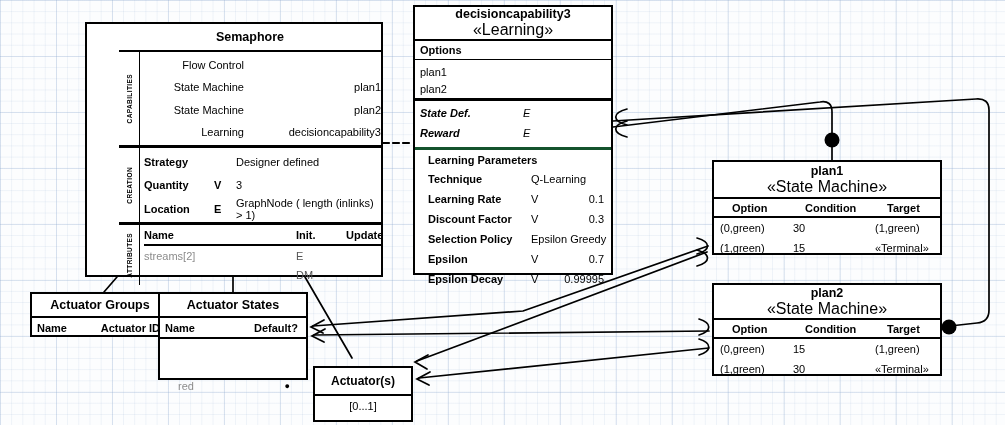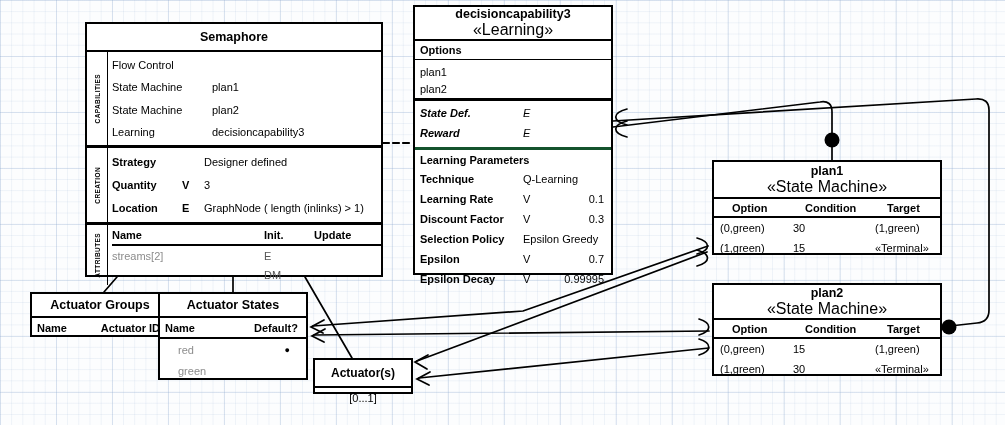--- a/index.html
+++ b/index.html
@@ -11,21 +11,21 @@
       linear-gradient(to right, rgba(150,175,210,.28) 1px, transparent 1px),
       linear-gradient(to bottom, rgba(150,175,210,.28) 1px, transparent 1px),
       linear-gradient(to right, rgba(160,185,215,.16) 1px, transparent 1px),
       linear-gradient(to bottom, rgba(160,185,215,.16) 1px, transparent 1px);
     background-size:56px 56px,56px 56px,11.2px 11.2px,11.2px 11.2px;
   }
   .node{position:absolute;background:#fff;border:2px solid #000;box-sizing:border-box;font-size:11px;color:#000;}
   .node-title{font-weight:bold;font-size:12.5px;text-align:center;border-bottom:2px solid #000;display:flex;flex-direction:column;justify-content:center;}
   .stereotype{font-weight:normal;font-size:16px;}
   
-  .semaphore{left:85px;top:22px;width:298px;height:255px;}
+  .semaphore{left:85px;top:22px;width:298px;height:255px;padding-left:32px;}
   .sem-title{height:26px;}
   .sem-section{display:flex;border-bottom:3px solid #000;}
   .sem-section:last-child{border-bottom:none;}
   .side{width:20px;border-right:1.5px solid #000;display:flex;align-items:center;justify-content:center;flex:none;}
   .side span{writing-mode:vertical-rl;transform:rotate(180deg);font-size:6.5px;font-weight:bold;letter-spacing:.4px;}
   .sem-body{flex:1;padding:2px 0 2px 4px;display:flex;flex-direction:column;justify-content:space-around;}
   .cap-row{display:grid;grid-template-columns:100px 1fr;height:23px;align-items:center;}
   .cre-row{display:grid;grid-template-columns:70px 22px 1fr;height:23px;align-items:center;}
   .cre-row .b{font-weight:bold;}
   .attr-head{display:grid;grid-template-columns:152px 50px 1fr;font-weight:bold;height:19px;align-items:center;border-bottom:2px solid #000;}
@@ -36,52 +36,52 @@
   .decision{left:413px;top:5px;width:200px;height:270px;display:flex;flex-direction:column;}
   .dec-title{height:32px;flex:none;}
   .dec-sub{border-bottom:1.5px solid #000;font-weight:bold;height:18px;display:flex;align-items:center;padding-left:5px;flex:none;}
   .dec-opts{border-bottom:3px solid #000;padding:1px 0 3px 5px;flex:none;}
   .dec-opts div{height:17px;display:flex;align-items:flex-end;}
   .dec-ser{border-bottom:3px solid #14532d;padding:2px 0 4px 5px;flex:none;font-style:italic;}
   .prow{display:grid;grid-template-columns:103px 28px 1fr;height:20px;align-items:center;}
   .prow .lbl{font-weight:bold;}
   .prow .num{text-align:right;padding-right:7px;}
   .prow .txt{grid-column:2/4;text-align:left;}
-  .dec-lp{padding:1px 0 2px 5px;flex:1;display:flex;flex-direction:column;justify-content:space-around;}
+  .dec-lp{padding:1px 0 2px 5px;flex:1;display:flex;flex-direction:column;justify-content:space-around;margin-left:8px;}
   .lp-head{font-weight:bold;height:18px;display:flex;align-items:center;}
   
   .plan{width:230px;}
   .plan1{left:712px;top:160px;height:95px;}
   .plan2{left:712px;top:283px;height:93px;}
   .plan-title{height:35px;}
   .ptable-head{display:grid;grid-template-columns:73px 82px 1fr;font-weight:bold;height:17px;align-items:center;padding-left:18px;border-bottom:2px solid #000;}
   .ptable-row{display:grid;grid-template-columns:73px 82px 1fr;height:20px;align-items:center;padding-left:6px;}
   
   .agroups{left:30px;top:292px;width:140px;height:45px;}
   .astates{left:158px;top:292px;width:150px;height:88px;}
   .small-title{height:22px;}
   .two-col-head{display:flex;justify-content:space-between;font-weight:bold;height:19px;align-items:center;padding:0 8px 0 5px;}
   .astates .two-col-head{border-bottom:2px solid #000;}
-  .astate-row{display:flex;justify-content:space-between;height:21px;align-items:center;padding:0 16px 0 18px;color:#8c8c8c;}
+  .astate-row{display:flex;justify-content:space-between;height:21px;align-items:center;padding:0 16px 0 18px;color:#8c8c8c;margin-top:36px;}
   .marker{color:#000;font-size:9px;}
-  .actuators{left:313px;top:358px;width:100px;height:36px;}
+  .actuators{left:313px;top:366px;width:100px;height:56px;}
   .act-title{height:26px;}
   .act-mult{text-align:center;height:20px;display:flex;align-items:center;justify-content:center;}
   
   .overlay{position:absolute;left:0;top:0;width:1005px;height:425px;pointer-events:none;z-index:5;}
 </style>
 </head>
 <body>
 
 <div class="canvas">
 
   <div class="node semaphore">
     <div class="node-title sem-title">Semaphore</div>
 
-    <div class="sem-section" style="height:93px;">
+    <div class="sem-section" style="height:93px;text-align:right;">
       <div class="side">
           <span>CAPABILITIES</span>
         </div>
       <div class="sem-body">
         <div class="cap-row">
           <span>Flow Control</span>
           <span></span>
         </div>
         <div class="cap-row">
           <span>State Machine</span>

